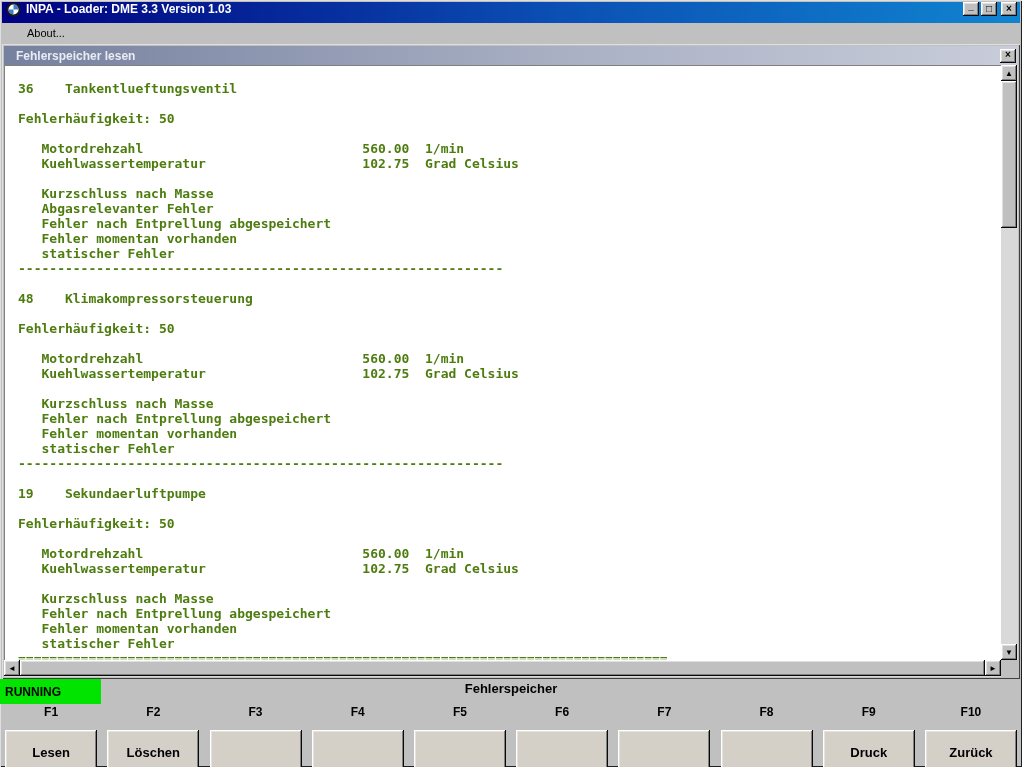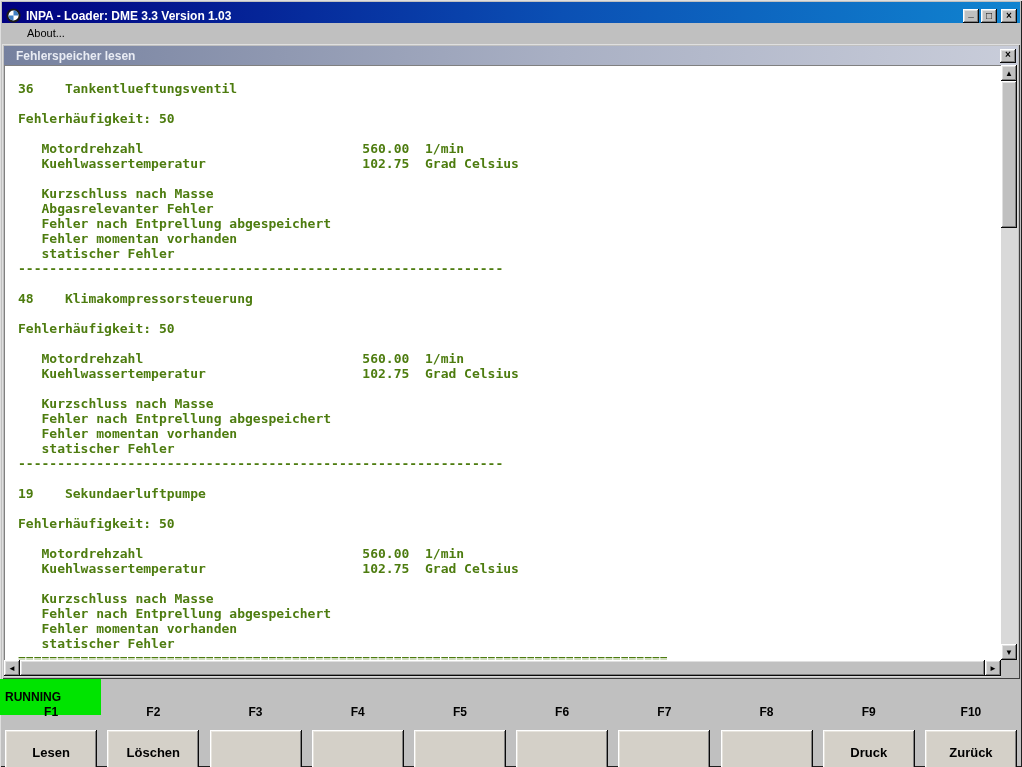--- a/index.html
+++ b/index.html
@@ -8,21 +8,21 @@
     width:1022px; height:767px; position:relative; overflow:hidden;
     background:#c0c0c0;
     font-family:"Liberation Sans", sans-serif;
     box-shadow: inset 1px 1px #dfdfdf, inset -1px -1px #202020;
   }
 
   
   .titlebar {
     position:absolute; top:2px; left:2px; right:2px; height:21px;
     background:linear-gradient(90deg,#000080 0%, #0b50b4 55%, #1084d0 100%);
-    display:flex; align-items:flex-end; padding:0 3px 0 4px;
+    display:flex; align-items:flex-start; padding:0 3px 0 4px;
   }
   .app-icon { width:15px; height:15px; flex:0 0 auto; }
   .titlebar .title {
     color:#fff; font-weight:bold; font-size:12px; margin-left:5px; flex:1;
     white-space:nowrap; overflow:hidden;
   }
   .winbtn {
     width:16px; height:14px; background:#c0c0c0; margin-left:2px;
     display:flex; align-items:center; justify-content:center;
     font-size:10px; font-weight:bold; color:#000; cursor:default;
@@ -84,21 +84,21 @@
     box-shadow: inset -1px -1px #0a0a0a, inset 1px 1px #fff, inset -2px -2px #808080, inset 2px 2px #dfdfdf;
   }
   .h-thumb {
     position:absolute; left:16px; right:16px; top:0; height:16px; background:#c0c0c0;
     box-shadow: inset -1px -1px #0a0a0a, inset 1px 1px #fff, inset -2px -2px #808080, inset 2px 2px #dfdfdf;
   }
 
   
   .statusrow { position:absolute; top:679px; left:0; right:0; height:21px; }
   .running-badge {
-    position:absolute; left:0; top:0; width:101px; height:36px;
+    position:absolute; left:0; top:0; width:101px; height:25px;
     background:#00e400; color:#000; font-weight:bold; font-size:12px;
     display:flex; align-items:center; padding-left:5px;
   }
   .screen-title {
     position:absolute; left:0; right:0; top:2px; text-align:center;
     font-weight:bold; font-size:13px; color:#000;
   }
 
   .fkeyrow { position:absolute; top:705px; left:0; right:0; height:18px; display:flex; }
   .fkey { flex:1; text-align:center; font-weight:bold; font-size:12px; color:#000; }
@@ -207,20 +207,21 @@
     <div class="sb-btn right">
         <span>►</span>
       </div>
   </div>
 
   <div class="sb-corner"></div>
 </div>
 
 <div class="statusrow">
   <div class="running-badge">RUNNING</div>
+  <div class="screen-title">Fehlerspeicher</div>
 </div>
 
 <div class="fkeyrow">
   <div class="fkey">F1</div>
   <div class="fkey">F2</div>
   <div class="fkey">F3</div>
   <div class="fkey">F4</div>
   <div class="fkey">F5</div>
   <div class="fkey">F6</div>
   <div class="fkey">F7</div>

